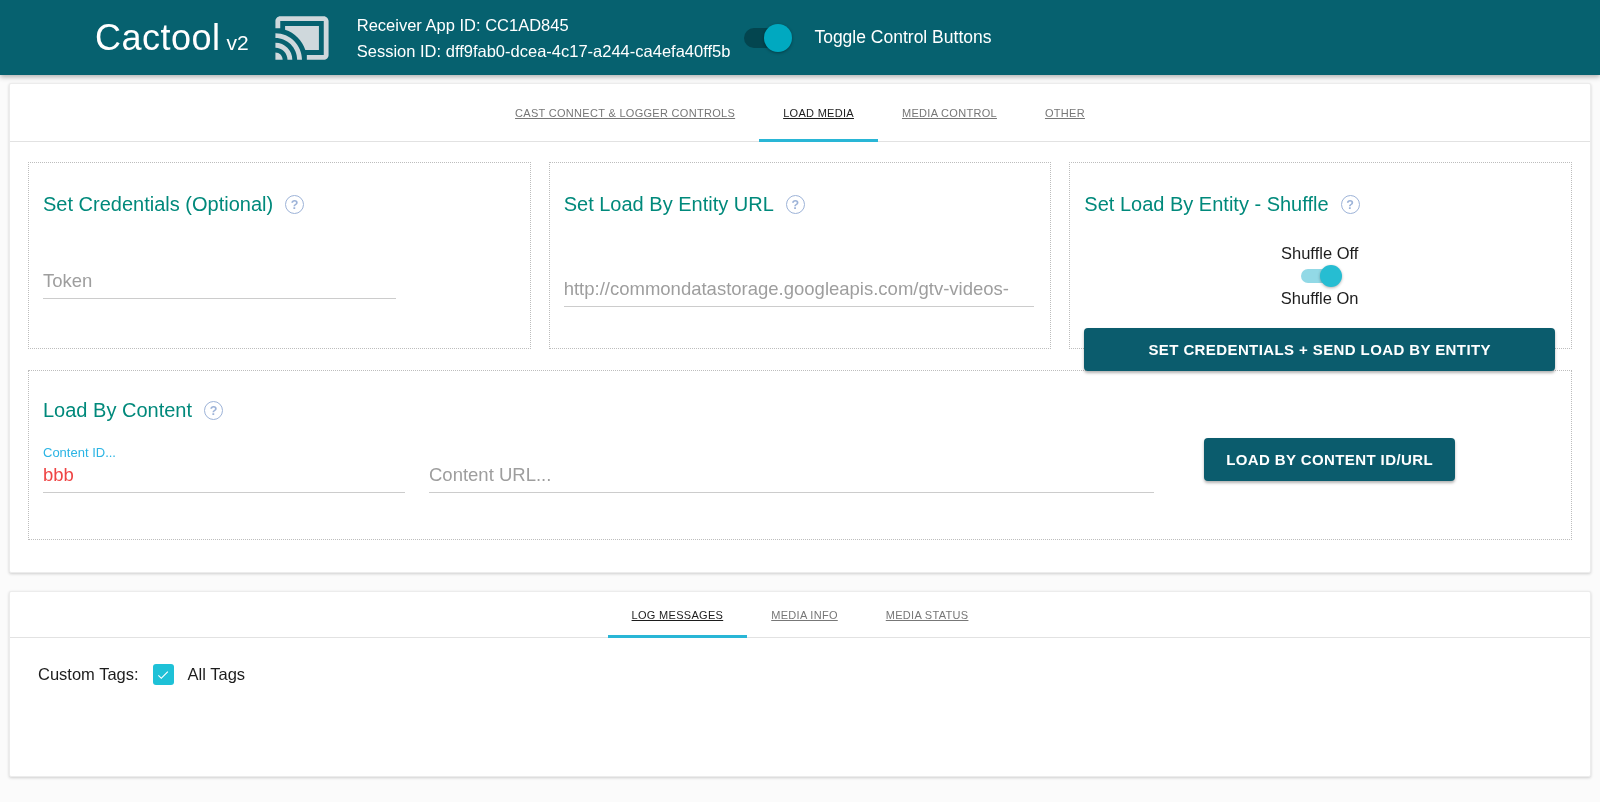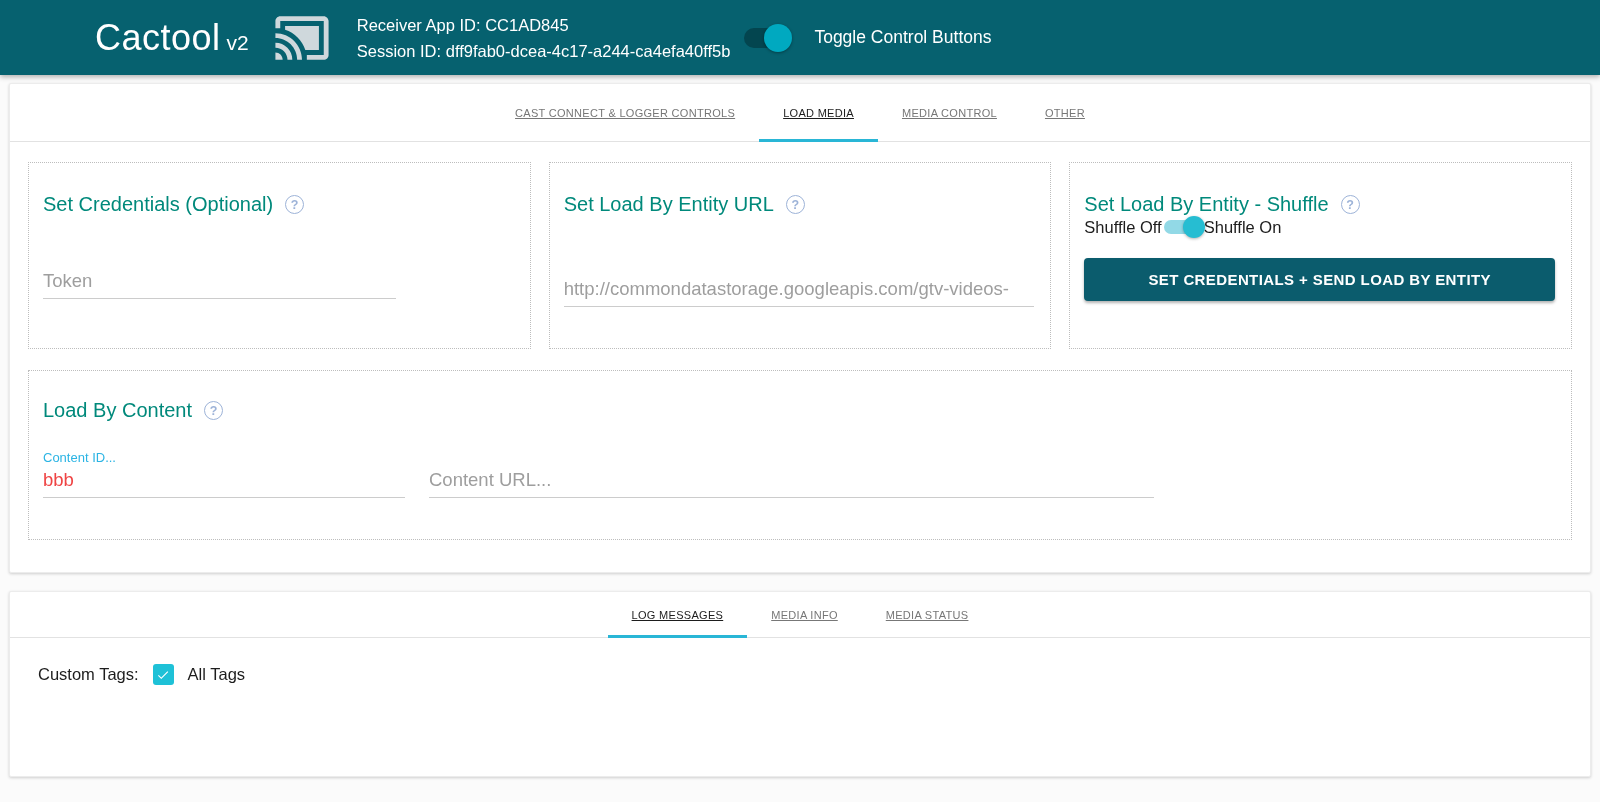--- a/index.html
+++ b/index.html
@@ -65,42 +65,42 @@
   }
   .mat-input {
     display: block; border: none; border-bottom: 1px solid #ccc; outline: none;
     background: transparent; font-size: 18.5px; color: #ef4444;
     font-family: "Liberation Sans", sans-serif; padding: 2px 0 6px 0;
   }
   .mat-input::placeholder { color: #9e9e9e; opacity: 1; }
   .token-input { width: 75%; margin-top: 52px; }
   .url-input { width: 100%; margin-top: 60px; }
 
-  .shuffle-row { display: flex; align-items: center; gap: 2px; }
+  .shuffle-row { display: flex; align-items: center; margin-top: 28px; gap: 2px; flex-direction: column; }
   .shuffle-label { font-size: 16.5px; color: #1d1d1d; }
   .mini-toggle { position: relative; width: 38px; height: 22px; cursor: pointer; flex-shrink: 0; }
   .mini-toggle .track { position: absolute; left: 0; top: 4px; width: 36px; height: 14px; border-radius: 7px; background: #92d9e6; }
   .mini-toggle .knob { position: absolute; right: -3px; top: 0; width: 22px; height: 22px; border-radius: 50%; background: #26bdd2; box-shadow: 0 1px 3px rgba(0,0,0,0.3); }
 
   .teal-button {
     background: #0b5c6d; color: #fff; border: none; border-radius: 4px;
     font-family: "Liberation Sans", sans-serif;
     font-size: 15px; font-weight: bold; letter-spacing: 0.4px;
     padding: 13px 22px; cursor: pointer;
     box-shadow: 0 2px 3px rgba(0,0,0,0.3);
     white-space: nowrap;
   }
   .shuffle-btn { margin-top: 20px; width: 100%; }
 
   
   .lbc-panel {
     border: 1px dotted #bdbdbd; margin: 21px 18px 0 18px;
     height: 170px; padding: 28px 16px 0 14px;
   }
-  .lbc-row { display: flex; align-items: flex-end; margin-top: 28px; }
+  .lbc-row { display: flex; align-items: flex-end; margin-top: 16px; justify-content: flex-end; }
   .field-group { display: flex; flex-direction: column; }
   .floating-label { font-size: 13px; color: #2bb4e4; margin-bottom: 2px; }
   .content-id-input { width: 362px; }
   .content-url-input { width: 725px; margin-left: 24px; }
   .lbc-btn { margin-left: auto; margin-right: 100px; margin-bottom: 12px; }
 
   
   .log-content { display: flex; align-items: center; padding: 26px 28px; gap: 14px; }
   .custom-tags-label { font-size: 16.5px; color: #1d1d1d; }
   .checkbox {
@@ -182,20 +182,21 @@
     <div class="panel-title-row">
       <span class="panel-title">Load By Content</span>
       <span class="help-badge">?</span>
     </div>
     <div class="lbc-row">
       <div class="field-group">
         <span class="floating-label">Content ID...</span>
         <input class="mat-input content-id-input" type="text" value="bbb" style="">
       </div>
       <input class="mat-input content-url-input" type="text" placeholder="Content URL..." style="">
+      <button class="teal-button lbc-btn">LOAD BY CONTENT ID/URL</button>
     </div>
   </div>
 </div>
 
 <div class="card card-log">
   <div class="tabbar tabbar-log">
     <div class="tab active">LOG MESSAGES</div>
     <div class="tab">MEDIA INFO</div>
     <div class="tab">MEDIA STATUS</div>
   </div>

